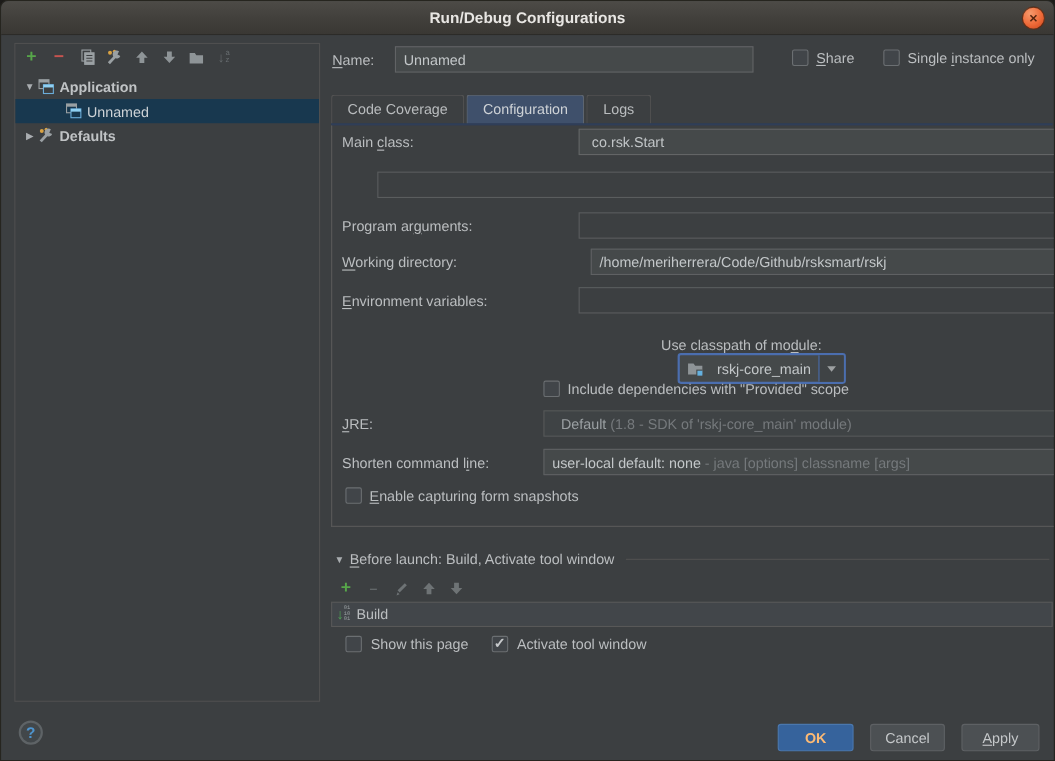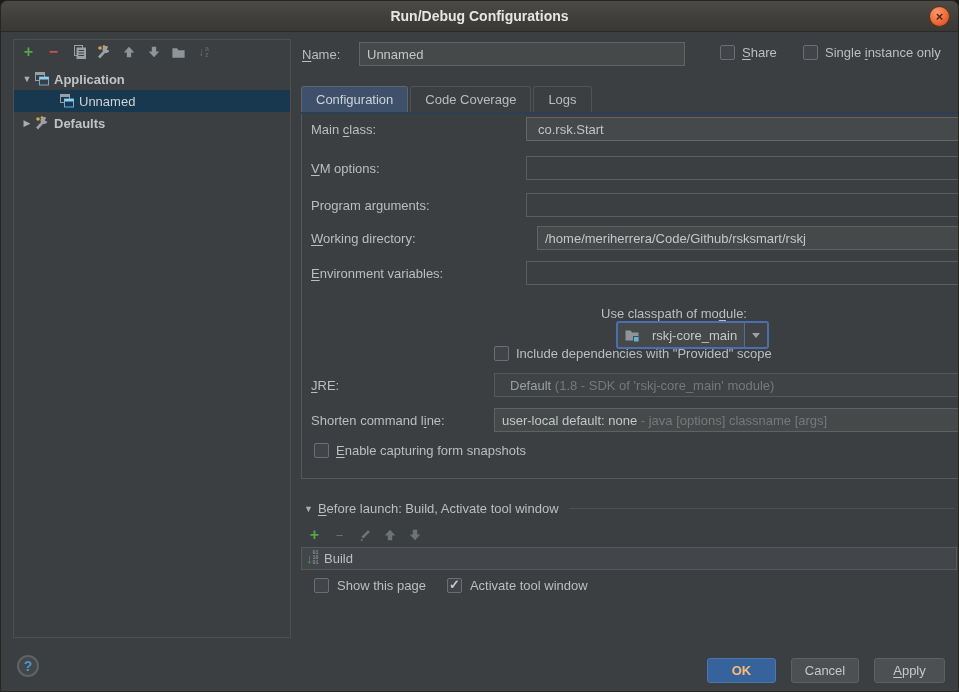--- a/index.html
+++ b/index.html
@@ -218,38 +218,37 @@
   <div class="cb-row share-row">
     <span class="cb"></span>
     <span><u>S</u>hare</span>
   </div>
   <div class="cb-row single-row">
     <span class="cb"></span>
     <span>Single <u>i</u>nstance only</span>
   </div>
 
   <div class="tabs">
+    <div class="tab">Code Coverage</div>
     <div class="tab selected">Configuration</div>
-    <div class="tab">Code Coverage</div>
     <div class="tab">Logs</div>
   </div>
   <div class="tab-line"></div>
 
   <div class="panel">
 
     <div class="row r-main">
       <span class="flabel">Main <u>c</u>lass:</span>
       <div class="field filled">
         <span>co.rsk.Start</span>
       </div>
       <div class="browse-btn">...</div>
     </div>
 
     <div class="row r-vm">
-      <span class="flabel"><u>V</u>M options:</span>
       <div class="field">
         <span></span>
         <span class="expand-ico">↔</span>
       </div>
     </div>
 
     <div class="row r-prog">
       <span class="flabel">Program ar<u>g</u>uments:</span>
       <div class="field">
         <span></span>

